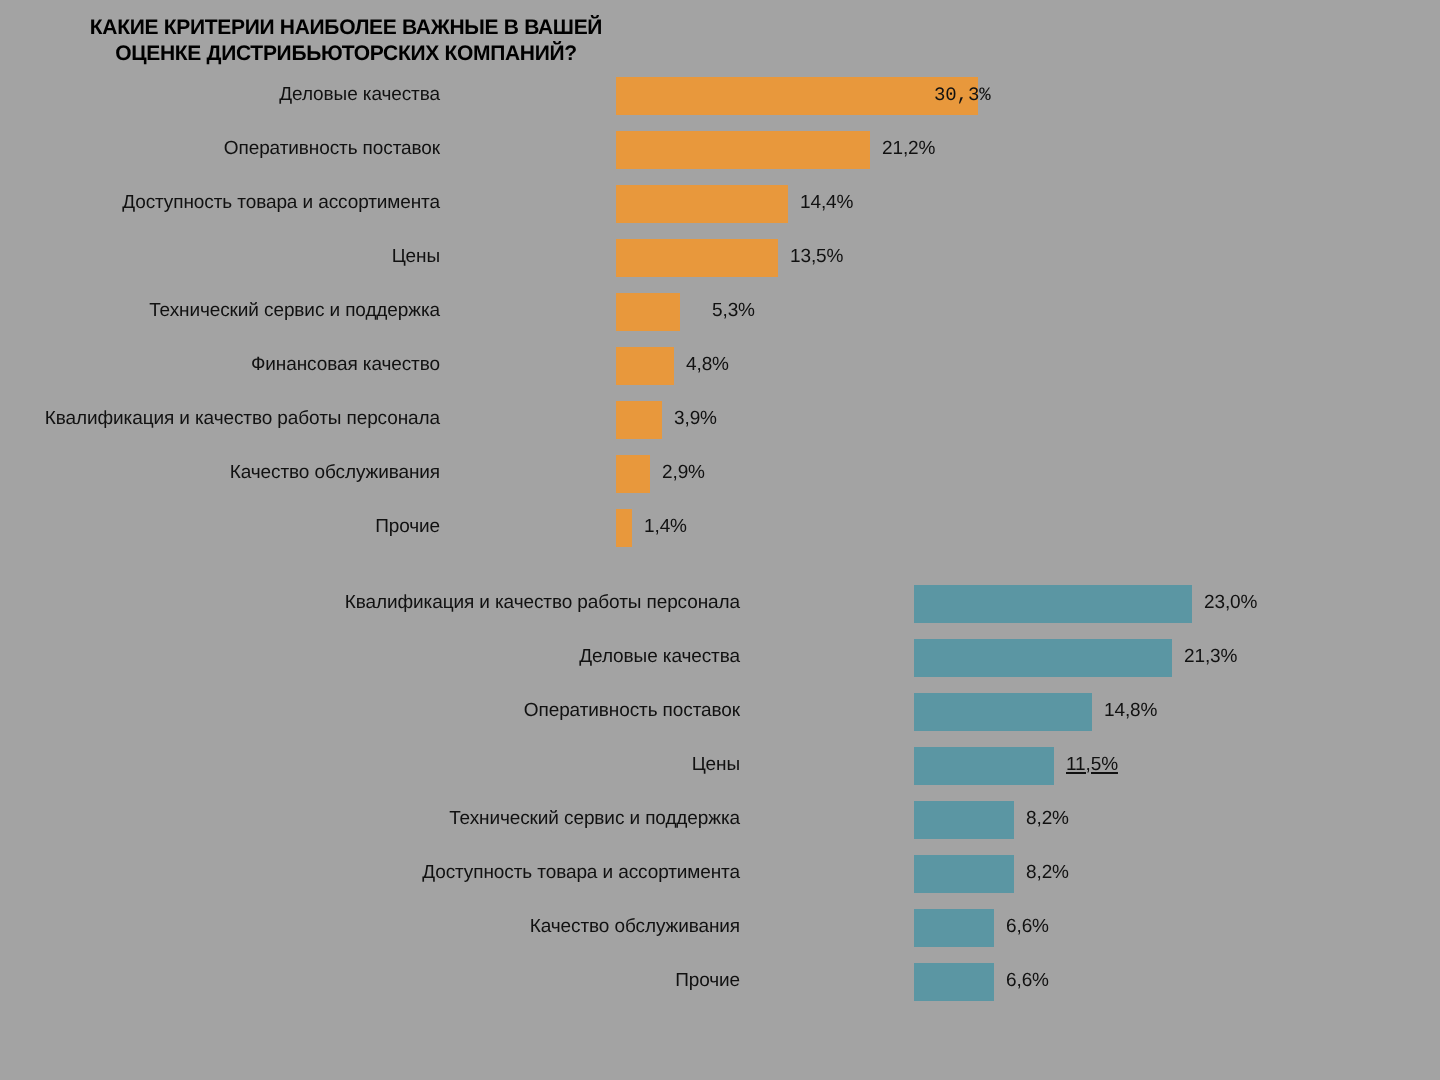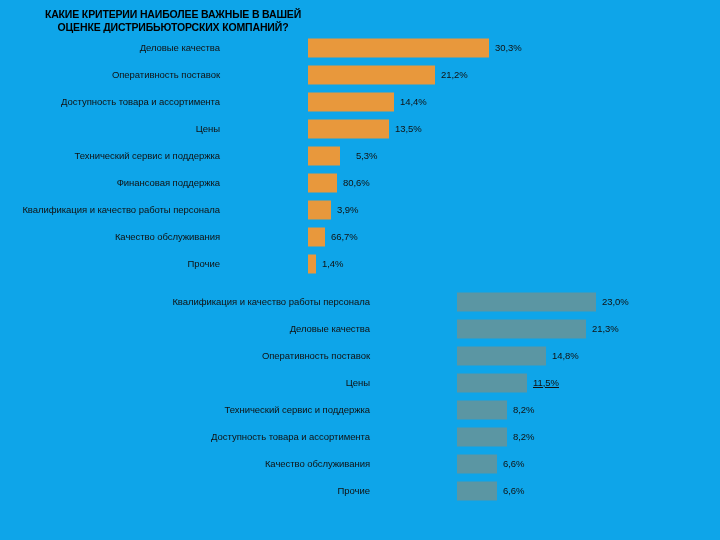--- a/index.html
+++ b/index.html
@@ -15,21 +15,21 @@
     overflow: hidden;
     font-family: "Liberation Sans", "DejaVu Sans", sans-serif;
     color: #1a1a1a;
     -webkit-font-smoothing: none;
   }
 
   .chart-block {
     position: absolute;
     left: 0;
     width: 720px;
-    background: #0ea5e9;
+    background: #a3a3a3;
   }
 
   #chart-1 { top: 0px;   height: 296px; z-index: 1; }
   #chart-2 { top: 288px; height: 252px; z-index: 2; }
 
   .chart-title {
     text-align: center;
     font-weight: bold;
     font-size: 10.5px;
     line-height: 13px;
@@ -104,21 +104,21 @@
 </head>
 <body>
 
 <div class="chart-block" id="chart-1">
   <div class="chart-title">КАКИЕ КРИТЕРИИ НАИБОЛЕЕ ВАЖНЫЕ В ВАШЕЙ
 ОЦЕНКЕ ДИСТРИБЬЮТОРСКИХ КОМПАНИЙ?</div>
   <div class="plot" id="plot-1">
       <div class="bar-row">
         <div class="bar-label">Деловые качества</div>
         <div class="bar" style="width: 181px;"></div>
-        <div class="bar-value" style="left: 495px;">30,3%</div>
+        <div class="bar-value" style="left: 467px; font-family: Liberation Mono, monospace;">30,3%</div>
       </div>
       <div class="bar-row">
         <div class="bar-label">Оперативность поставок</div>
         <div class="bar" style="width: 127px;"></div>
         <div class="bar-value" style="left: 441px;">21,2%</div>
       </div>
       <div class="bar-row">
         <div class="bar-label">Доступность товара и ассортимента</div>
         <div class="bar" style="width: 86px;"></div>
         <div class="bar-value" style="left: 400px;">14,4%</div>
@@ -127,33 +127,33 @@
         <div class="bar-label">Цены</div>
         <div class="bar" style="width: 81px;"></div>
         <div class="bar-value" style="left: 395px; text-align: center;">13,5%</div>
       </div>
       <div class="bar-row">
         <div class="bar-label">Технический сервис и поддержка</div>
         <div class="bar" style="width: 32px;"></div>
         <div class="bar-value" style="left: 356px;">5,3%</div>
       </div>
       <div class="bar-row">
-        <div class="bar-label">Финансовая поддержка</div>
+        <div class="bar-label">Финансовая качество</div>
         <div class="bar" style="width: 29px;"></div>
-        <div class="bar-value" style="left: 343px;">80,6%</div>
+        <div class="bar-value" style="left: 343px;">4,8%</div>
       </div>
       <div class="bar-row">
         <div class="bar-label">Квалификация и качество работы персонала</div>
         <div class="bar" style="width: 23px;"></div>
         <div class="bar-value" style="left: 337px;">3,9%</div>
       </div>
       <div class="bar-row">
         <div class="bar-label">Качество обслуживания</div>
         <div class="bar" style="width: 17px;"></div>
-        <div class="bar-value" style="left: 331px;">66,7%</div>
+        <div class="bar-value" style="left: 331px;">2,9%</div>
       </div>
       <div class="bar-row">
         <div class="bar-label">Прочие</div>
         <div class="bar" style="width: 8px;"></div>
         <div class="bar-value" style="left: 322px;">1,4%</div>
       </div>
     </div>
 </div>
 
 <div class="chart-block" id="chart-2">

